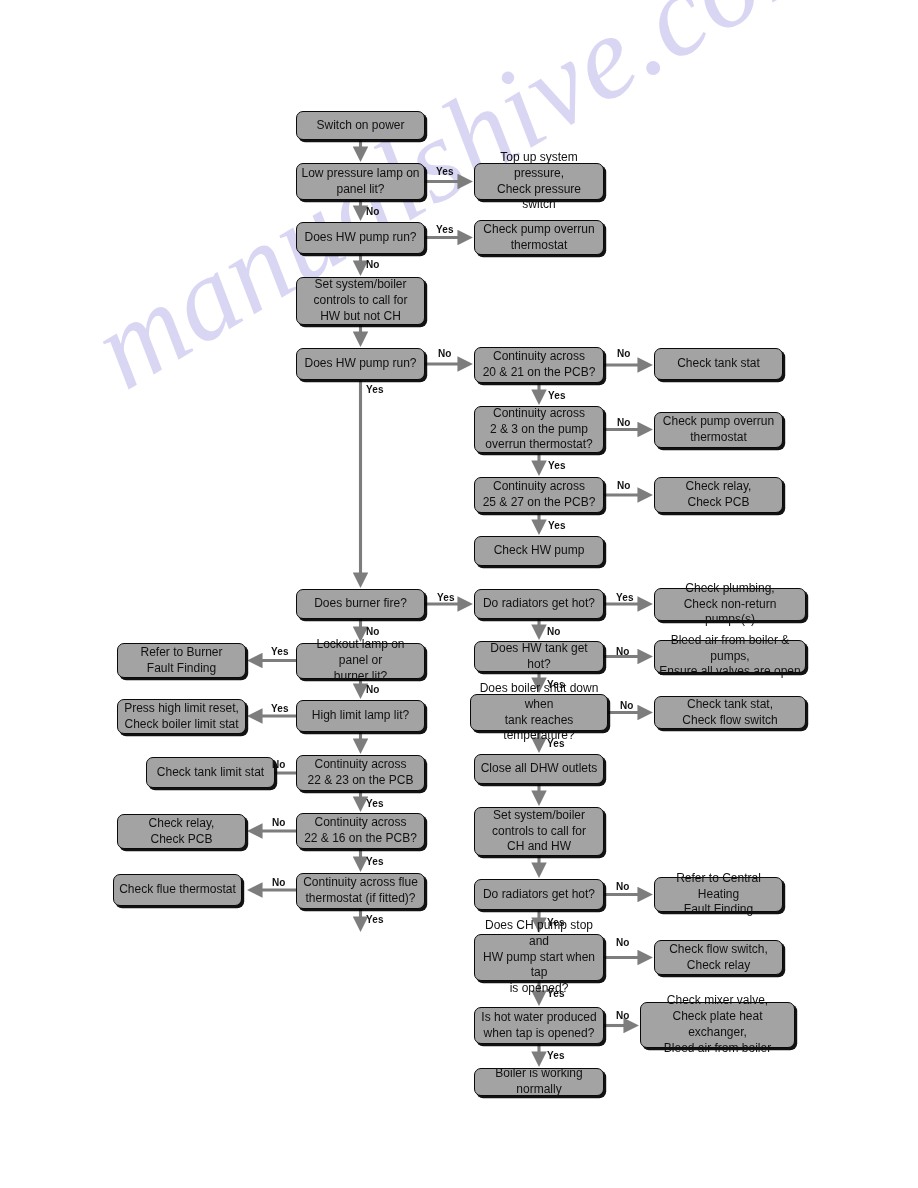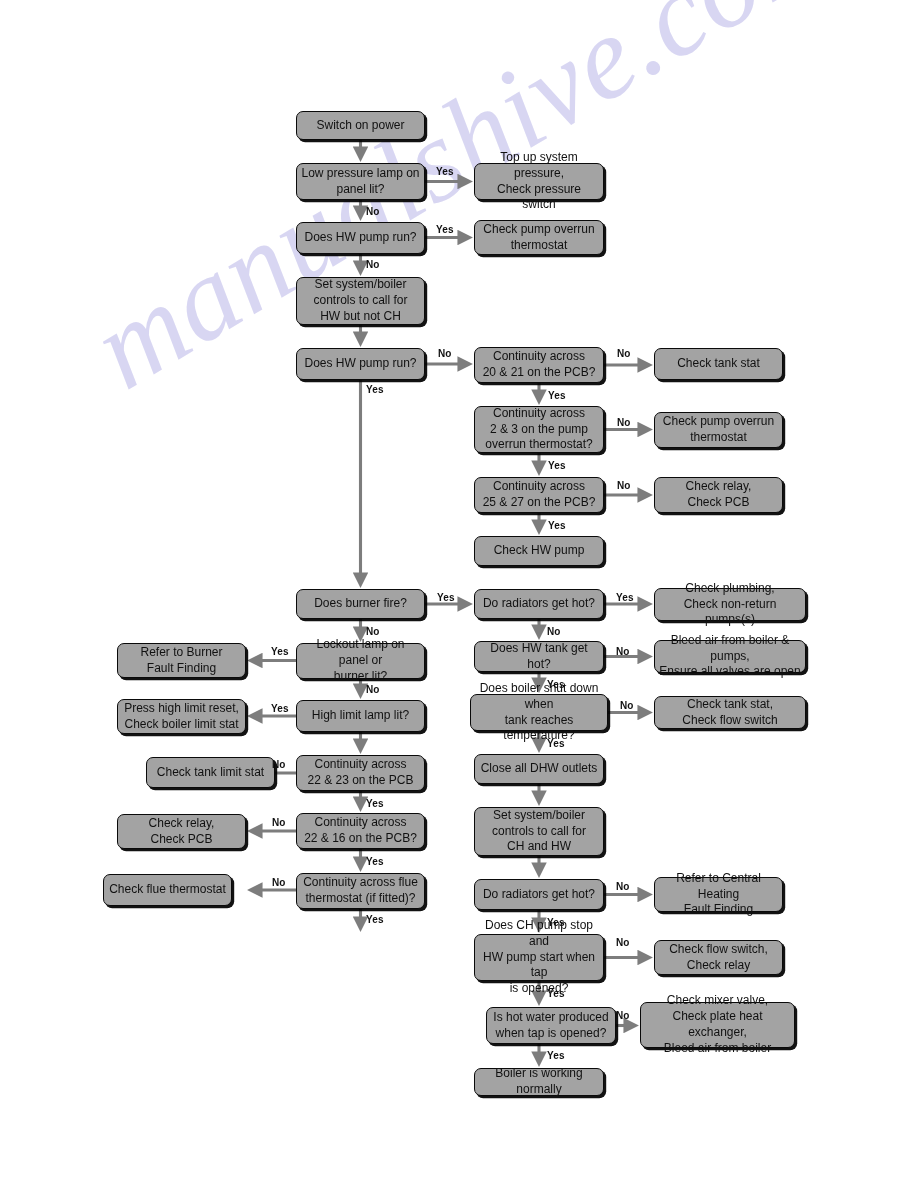--- a/index.html
+++ b/index.html
@@ -233,21 +233,21 @@
     </div>
     <div class="box" style="left: 296px; top: 813px; width: 129px; height: 36px;">
       <span>Continuity across
 22 &amp; 16 on the PCB?</span>
     </div>
     <div class="box" style="left: 474px; top: 807px; width: 130px; height: 49px;">
       <span>Set system/boiler
 controls to call for
 CH and HW</span>
     </div>
-    <div class="box" style="left: 103px; top: 874px; width: 129px; height: 32px;">
+    <div class="box" style="left: 113px; top: 874px; width: 129px; height: 32px;">
       <span>Check flue thermostat</span>
     </div>
     <div class="box" style="left: 296px; top: 873px; width: 129px; height: 36px;">
       <span>Continuity across flue
 thermostat (if fitted)?</span>
     </div>
     <div class="box" style="left: 474px; top: 879px; width: 130px; height: 31px;">
       <span>Do radiators get hot?</span>
     </div>
     <div class="box" style="left: 654px; top: 877px; width: 129px; height: 35px;">
@@ -256,21 +256,21 @@
     </div>
     <div class="box" style="left: 474px; top: 934px; width: 130px; height: 47px;">
       <span>Does CH pump stop and
 HW pump start when tap
 is opened?</span>
     </div>
     <div class="box" style="left: 654px; top: 940px; width: 129px; height: 35px;">
       <span>Check flow switch,
 Check relay</span>
     </div>
-    <div class="box" style="left: 486px; top: 1007px; width: 130px; height: 37px;">
+    <div class="box" style="left: 474px; top: 1007px; width: 130px; height: 37px;">
       <span>Is hot water produced
 when tap is opened?</span>
     </div>
     <div class="box" style="left: 640px; top: 1002px; width: 155px; height: 46px;">
       <span>Check mixer valve,
 Check plate heat exchanger,
 Bleed air from boiler</span>
     </div>
     <div class="box" style="left: 474px; top: 1068px; width: 130px; height: 28px;">
       <span>Boiler is working normally</span>

